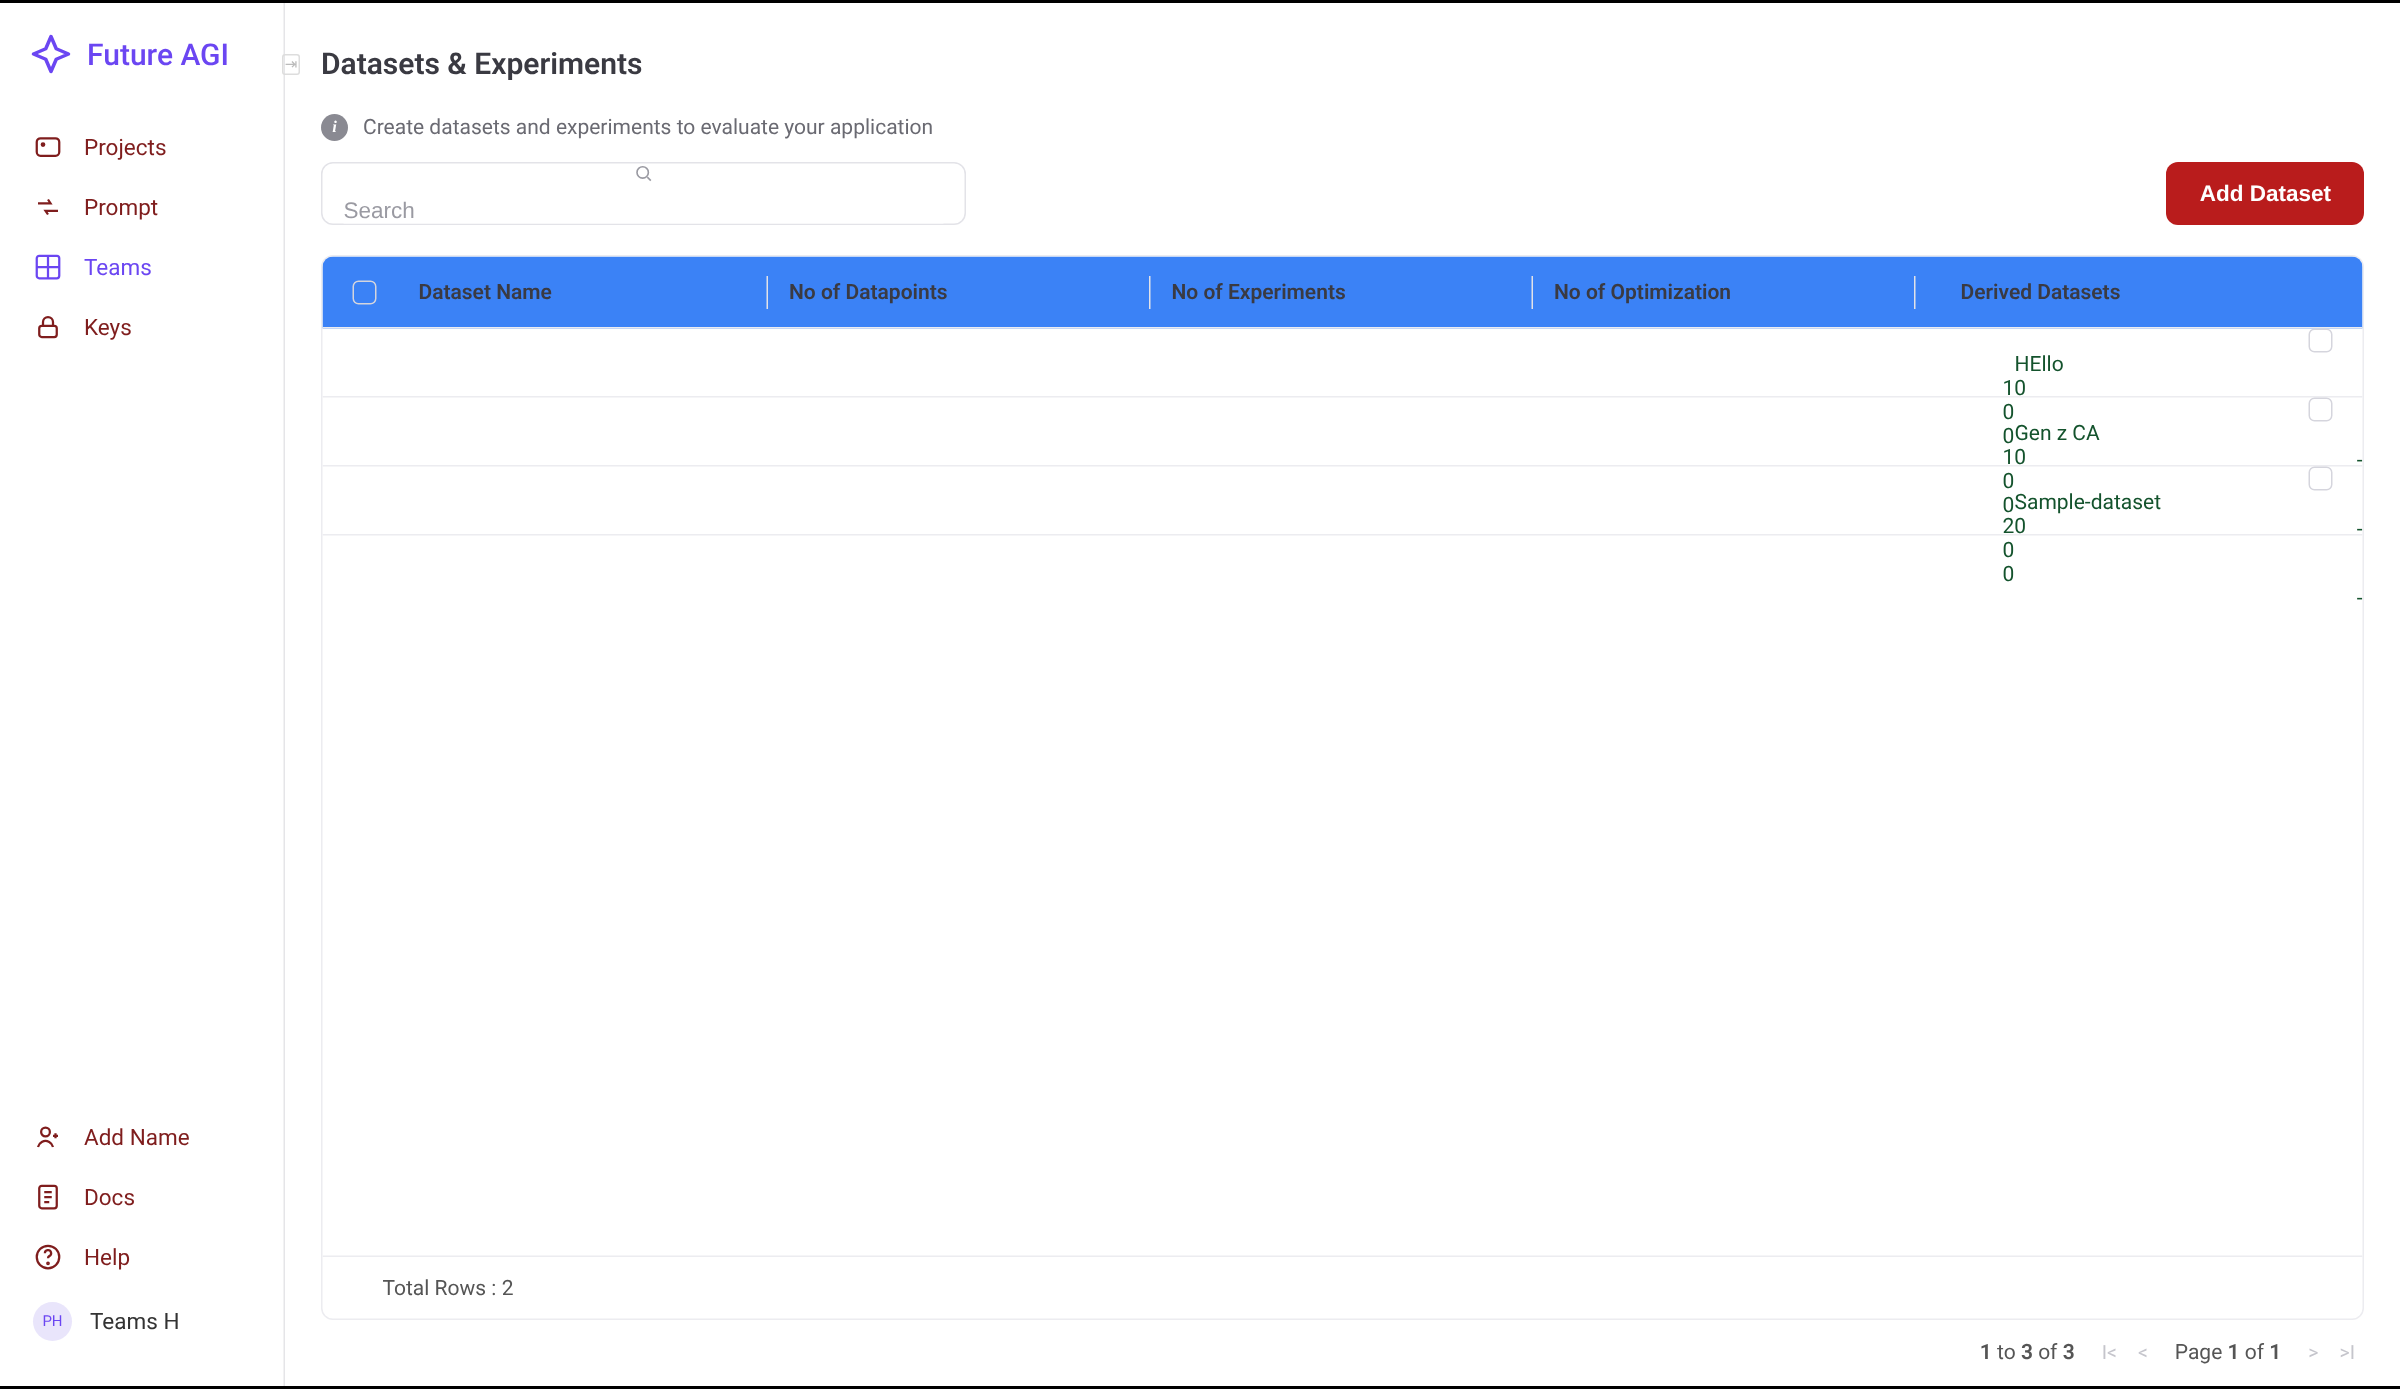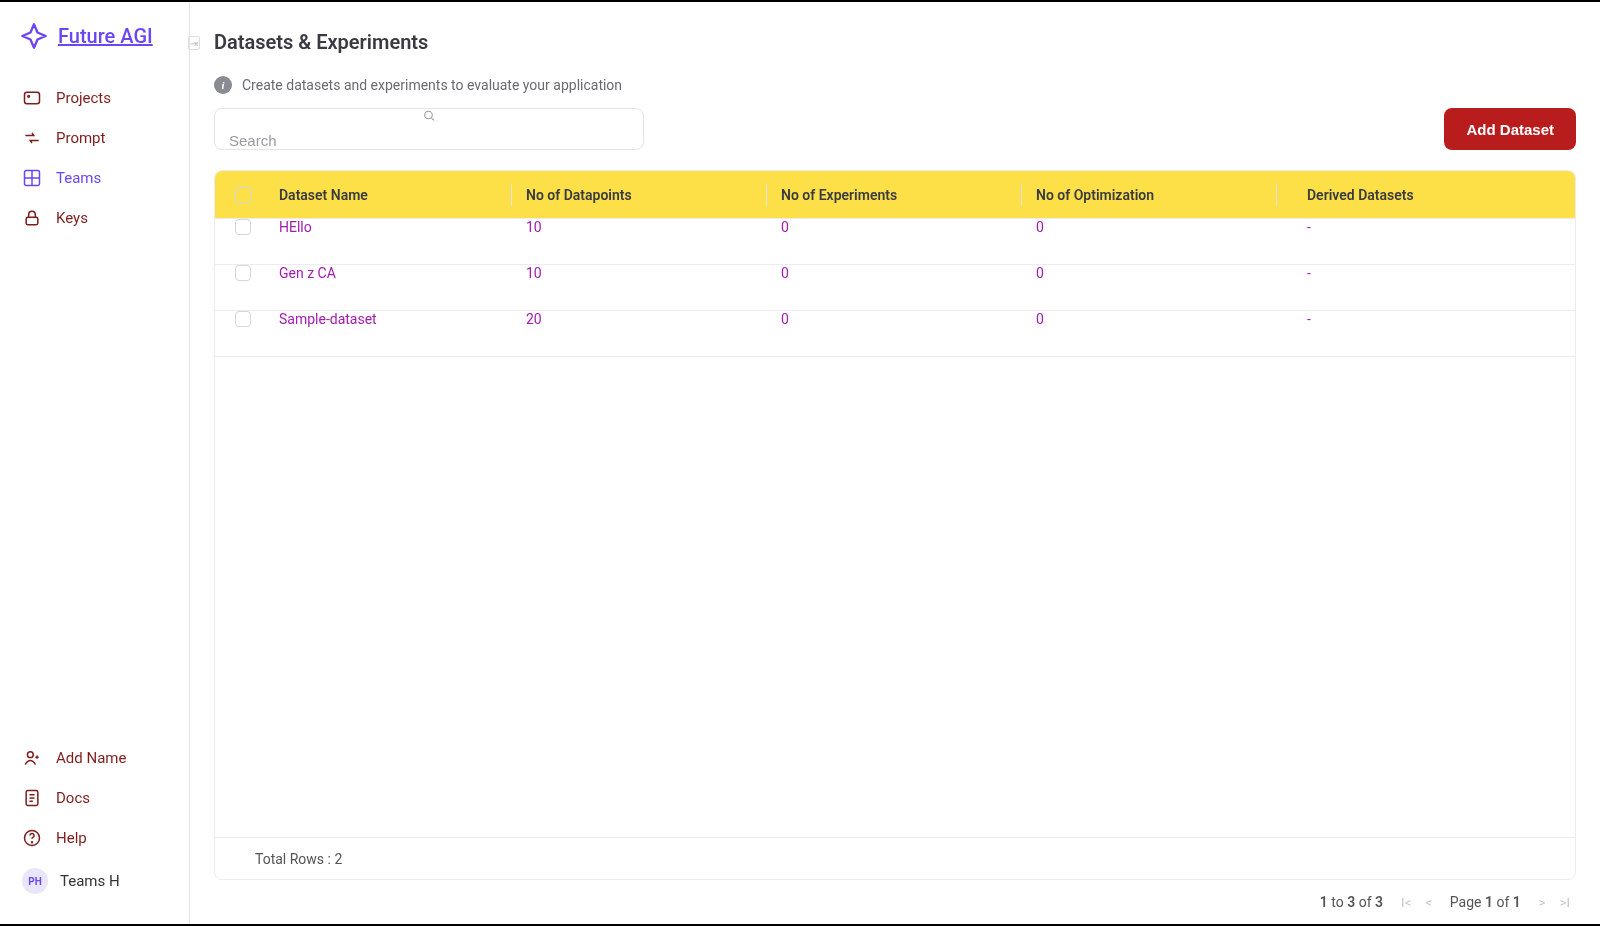--- a/index.html
+++ b/index.html
@@ -28,21 +28,20 @@
   gap: 10px;
 }
 .logo-icon {
   width: 28px; height: 28px;
   color: #6B46F2;
 }
 .logo-text {
   font-size: 20px;
   font-weight: 500;
   color: #6B46F2;
-  text-decoration: underline;
 }
 .nav-list { flex: 0 0 auto; }
 .nav-item {
   display: flex;
   align-items: center;
   gap: 14px;
   padding: 10px 22px;
   cursor: pointer;
   color: #7f1d1d;
   font-size: 15px;
@@ -57,21 +56,21 @@
   align-items: center;
   gap: 12px;
   padding: 10px 22px;
 }
 .avatar {
   width: 26px; height: 26px;
   border-radius: 50%;
   background: #e9e5fb;
   color: #6B46F2;
   font-size: 10px;
-  font-weight: 700;
+  font-weight: 400;
   display: flex;
   align-items: center;
   justify-content: center;
 }
 .user-name { font-size: 15px; color: #333; }
 
 .main { flex: 1; display: flex; flex-direction: column; position: relative; }
 .collapse-handle {
   position: absolute;
   left: -2px; top: 34px;
@@ -153,21 +152,21 @@
   margin: 0 24px;
   border: 1px solid #ececf0;
   border-radius: 8px;
   overflow: hidden;
   flex: 1;
   display: flex;
   flex-direction: column;
 }
 .table-head {
   display: flex;
-  background: #fde047;
+  background: #3b82f6;
   border-bottom: 1px solid #ececf0;
   height: 48px;
   align-items: center;
   font-size: 14px;
   font-weight: 600;
   color: #3a3a42;
 }
 .cell-check { width: 56px; display:flex; justify-content:center; }
 .cell-name { width: 240px; padding-left: 8px; }
 .cell-dp { width: 240px; }
@@ -178,24 +177,25 @@
 .checkbox {
   width: 16px; height: 16px;
   border: 1.5px solid #d5d5dd;
   border-radius: 4px;
   cursor: pointer;
 }
 .table-body { flex: 1; }
 .row {
   display: flex;
   height: 46px;
-  align-items: flex-start;
+  align-items: flex-end;
   border-bottom: 1px solid #ececf0;
   font-size: 14px;
-  color: #a21caf;
+  color: #14532d;
+  flex-direction: column;
 }
 .table-foot {
   border-top: 1px solid #ececf0;
   height: 42px;
   display: flex;
   align-items: center;
   padding: 0 40px;
   font-size: 14px;
   color: #555;
 }

